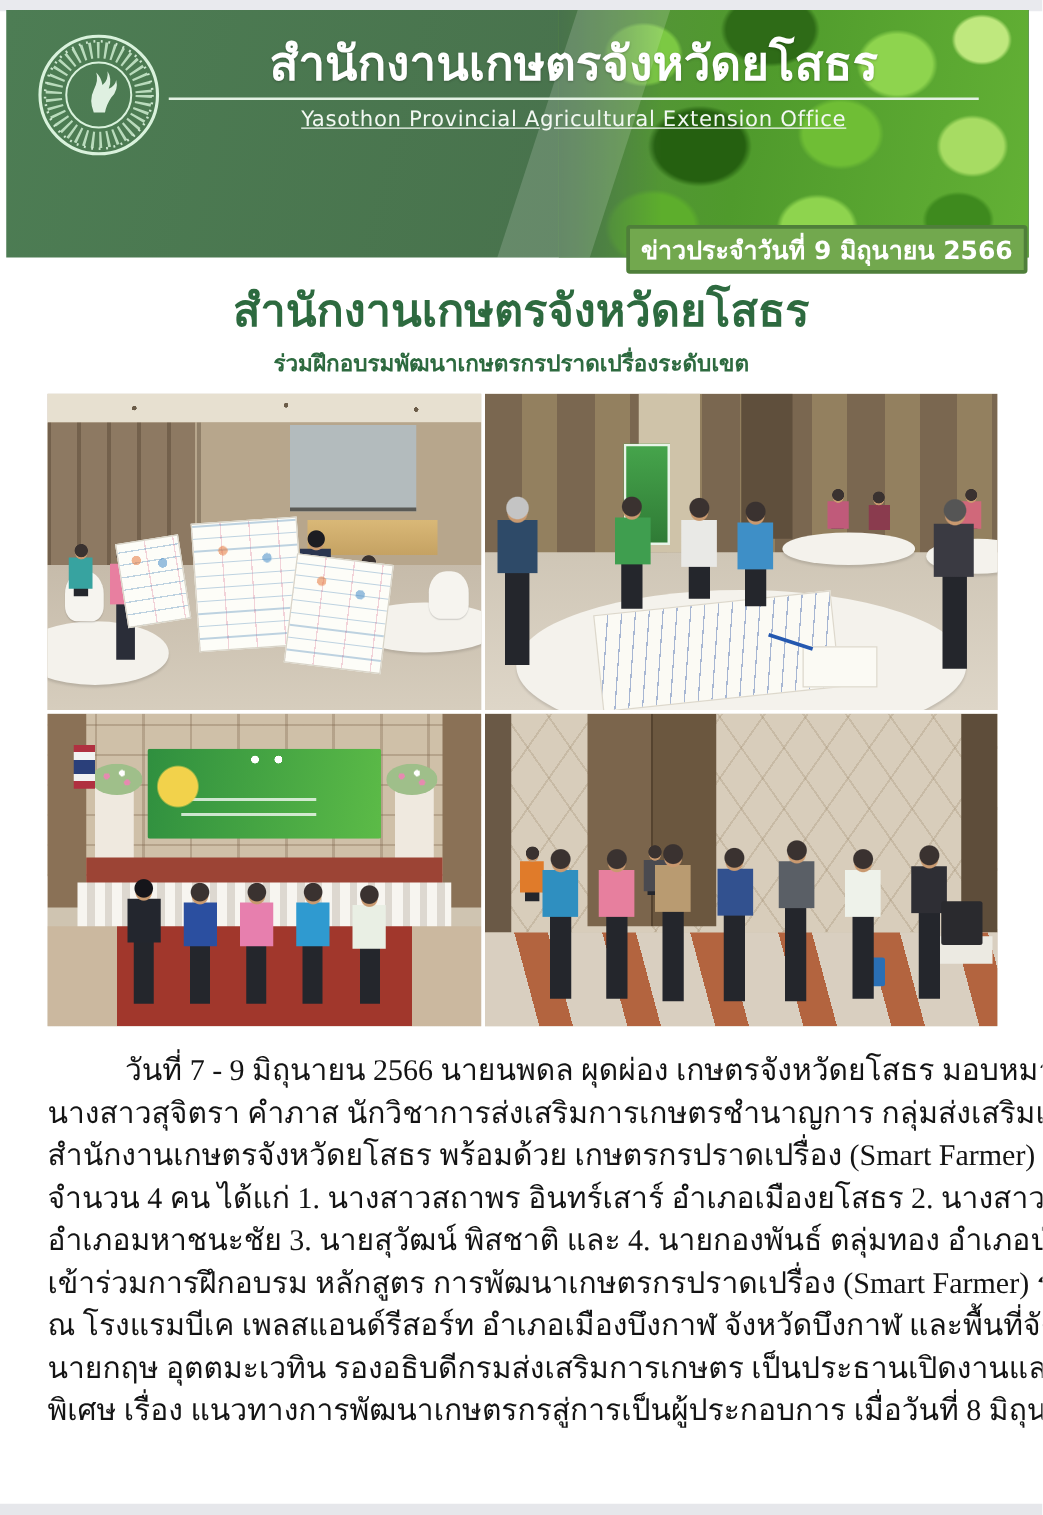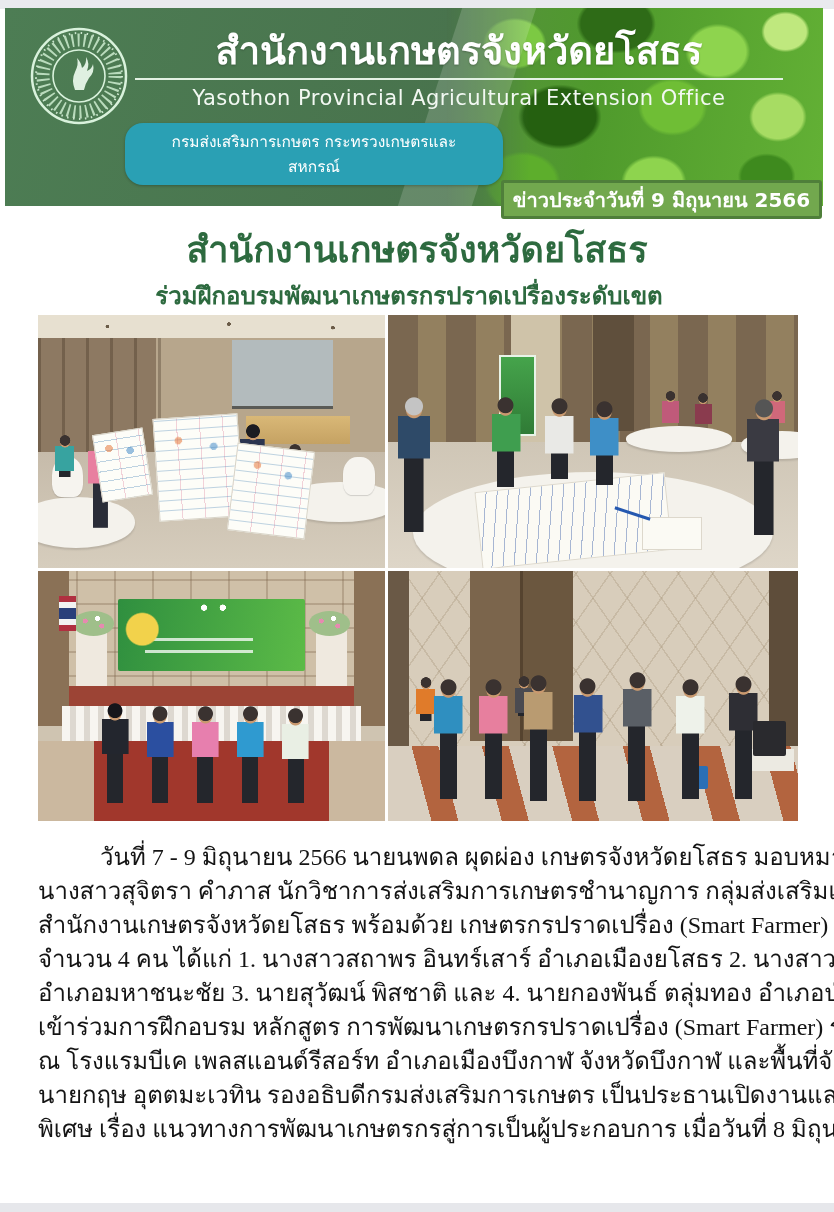--- a/index.html
+++ b/index.html
@@ -25,31 +25,31 @@
       radial-gradient(4em 3.2em at 20% 88%,#5dae2c 0 52%,transparent 60%),
       radial-gradient(3.4em 2.8em at 55% 88%,#8ed44e 0 52%,transparent 60%),
       radial-gradient(3em 2.4em at 85% 85%,#3e8a1e 0 52%,transparent 60%),
       linear-gradient(100deg,#57903f 0%,#4f9a2c 40%,#63b135 100%);}
   .diag-band{position:absolute;top:-10px;bottom:-10px;left:52%;width:9%;
     background:rgba(255,255,255,.16);transform:skewX(-18deg);}
   .logo-wrap{position:absolute;left:24px;top:18px;width:100px;height:100px;}
   .banner-text{position:absolute;left:120px;top:20px;width:668px;text-align:center;color:#fff;z-index:3;}
   .org-th{font-size:38px;font-weight:bold;line-height:1.25;margin:0;text-shadow:0 1px 2px rgba(0,0,0,.25);}
   .org-rule{height:0;border-bottom:2px solid #e3f1e3;margin:2px 10px 6px 10px;}
-  .org-en{font-size:21px;letter-spacing:.5px;color:#f2f8f2;}
+  .org-en{font-size:17px;letter-spacing:.5px;color:#f2f8f2;text-decoration:underline;}
   .dept-pill{display:inline-block;margin-top:13px;margin-right:290px;background:#2aa0b4;color:#ffffff;
     font-size:15.5px;padding:6px 30px;border-radius:18px;box-shadow:0 1px 3px rgba(0,0,0,.25);}
   .date-badge{position:absolute;top:180px;right:12px;width:315px;height:33px;background:#72a84e;
     border:3px solid #4f7f3a;border-radius:3px;color:#fff;font-size:20px;font-weight:bold;
     display:flex;align-items:center;justify-content:center;z-index:5;}
 
   
   .title-block{position:absolute;left:0;top:226px;width:100%;text-align:center;color:#2d6a3f;}
   .title-main{font-size:36px;font-weight:bold;margin:0;line-height:1.35;}
-  .title-sub{font-size:24px;font-weight:bold;margin:1px 16px 0 0;}
+  .title-sub{font-size:18px;font-weight:bold;margin:1px 16px 0 0;}
 
   
   .photos{position:absolute;left:38px;top:315px;width:760px;display:grid;
     grid-template-columns:347px 410px;grid-template-rows:253px 250px;gap:3px;}
   .photo{position:relative;overflow:hidden;background:#cfc4b1;}
   .abs{position:absolute;}
   .fig{position:absolute;width:2.6em;background-repeat:no-repeat;
     background-image:
       radial-gradient(circle at 50% .55em,var(--hair,#3a3230) 0 .5em,transparent .56em),
       radial-gradient(circle at 50% .78em,var(--skin,#c9996f) 0 .44em,transparent .5em),
@@ -95,21 +95,20 @@
         <circle cx="50" cy="50" r="36" fill="none" stroke="#cdeccf" stroke-width="13" stroke-dasharray="2 4" opacity="0.85"></circle>
         <circle cx="50" cy="50" r="26" fill="none" stroke="#d9f2dc" stroke-width="1.6"></circle>
         <path d="M46 64 Q42 54 46 46 Q50 38 48 32 Q52 36 53 42 Q58 38 57 31 Q61 37 58 45 Q63 43 64 38 Q66 46 60 52 Q56 58 55 64 Z" fill="#e7f7e9" opacity="0.95"></path>
         <circle cx="50" cy="50" r="43" fill="none" stroke="#d9f2dc" stroke-width="2" stroke-dasharray="1.5 4.5" opacity="0.9"></circle>
       </svg>
     </div>
     <div class="banner-text">
       <h1 class="org-th">สำนักงานเกษตรจังหวัดยโสธร</h1>
       <div class="org-rule"></div>
       <div class="org-en">Yasothon Provincial Agricultural Extension Office</div>
-      <div class="dept-pill">กรมส่งเสริมการเกษตร กระทรวงเกษตรและสหกรณ์</div>
     </div>
   </header>
   <div class="date-badge">ข่าวประจำวันที่ 9 มิถุนายน 2566</div>
 
   <section class="title-block">
     <h2 class="title-main">สำนักงานเกษตรจังหวัดยโสธร</h2>
     <h3 class="title-sub">ร่วมฝึกอบรมพัฒนาเกษตรกรปราดเปรื่องระดับเขต</h3>
   </section>
 
   <section class="photos">

